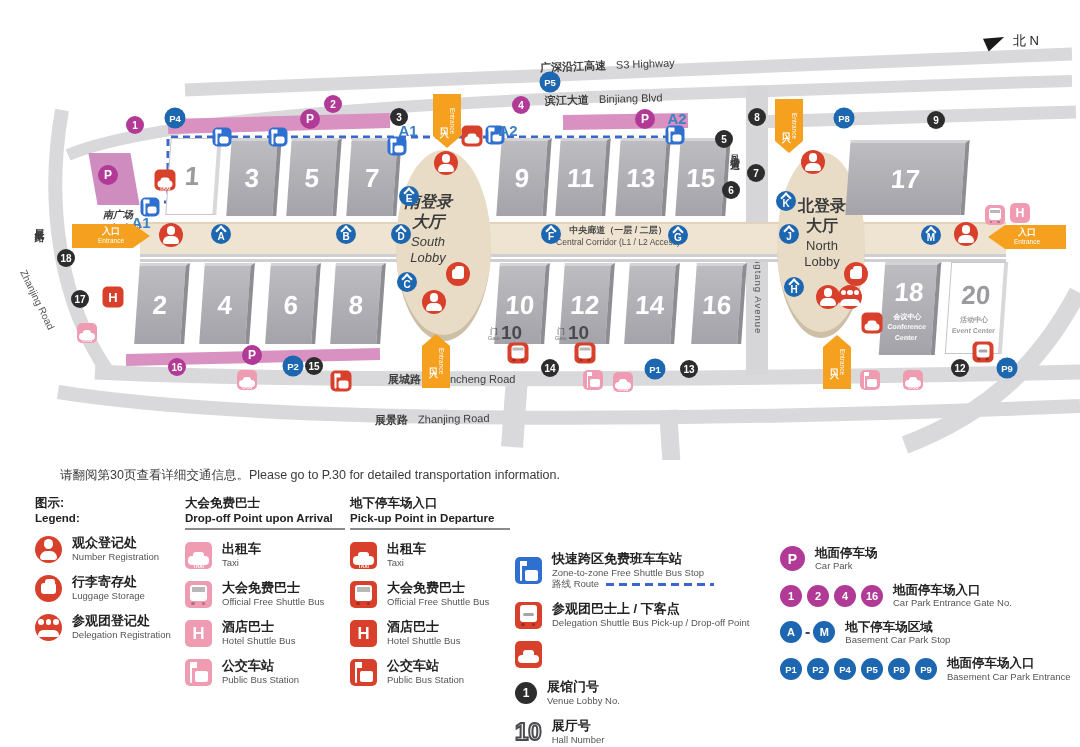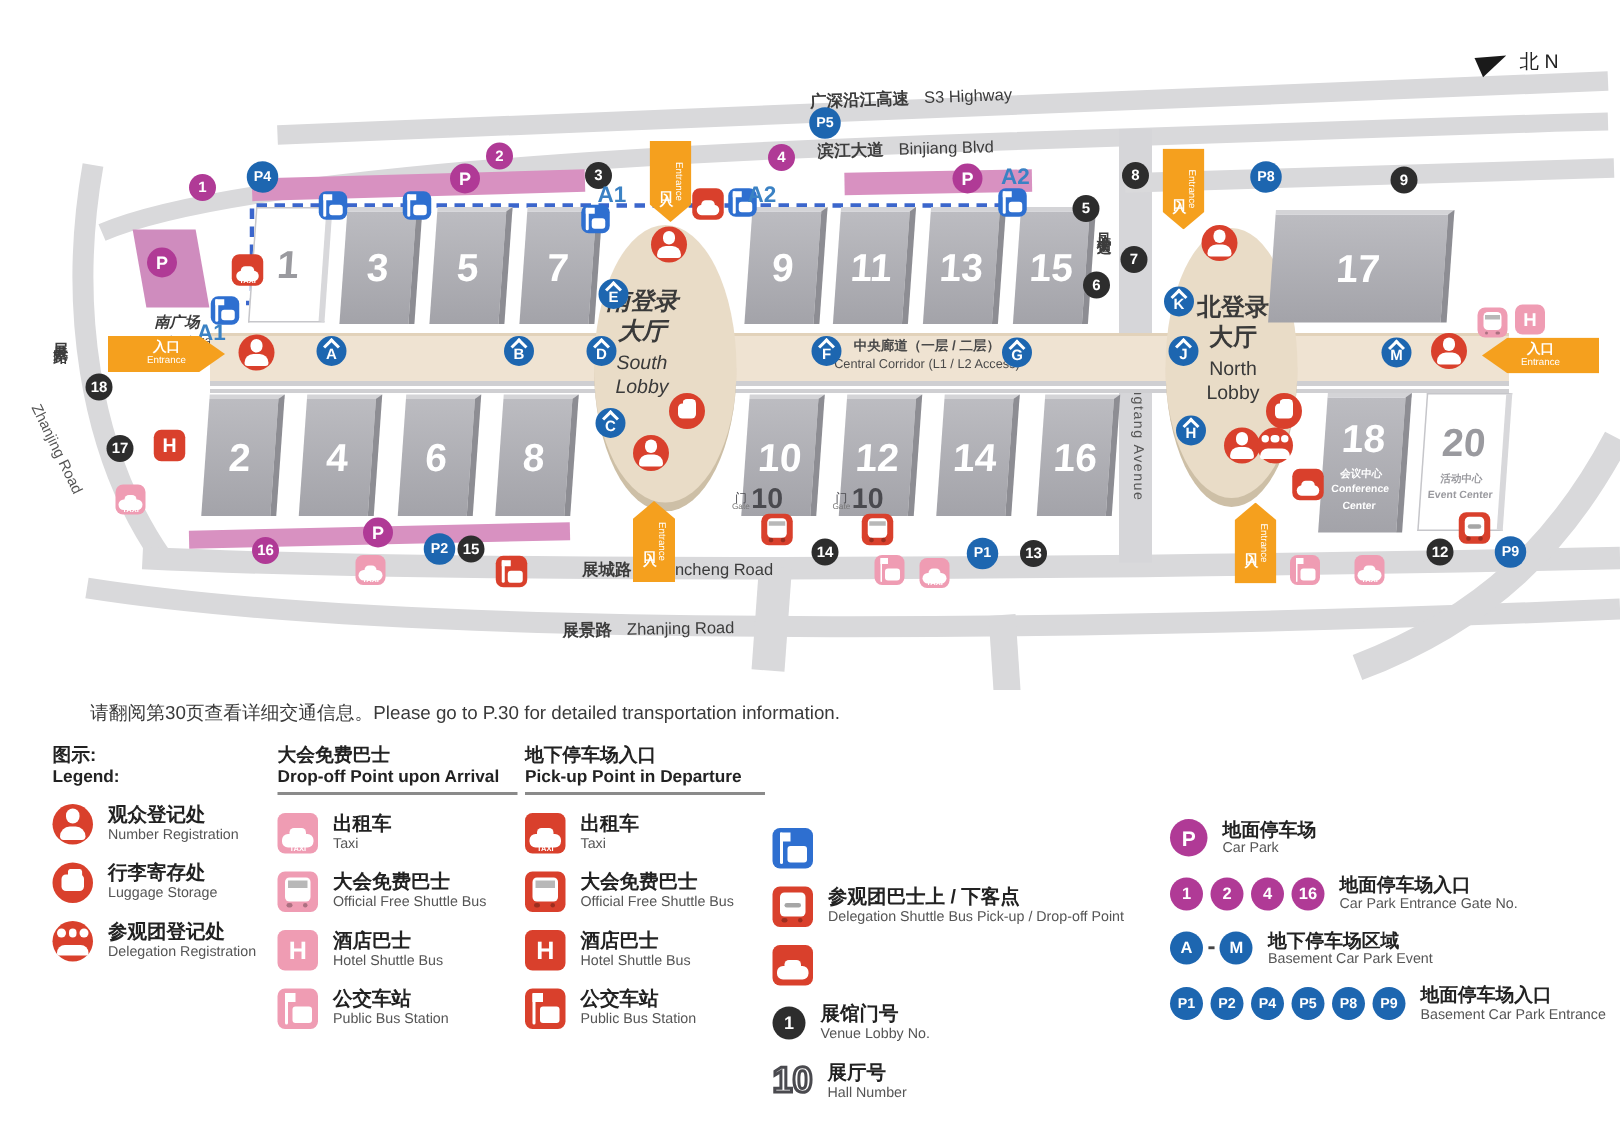--- a/index.html
+++ b/index.html
@@ -716,20 +716,25 @@
       </div>
   </div>
   <div class="col" style="left:515px;top:80px;">
     <div id="col4-items">
         <div class="litem">
           <span class="ic blue sq" style="height: 27px; width: 27px; font-size: 27px;">
             <i class="g-pole"></i>
             <i class="g-flag"></i>
             <i class="g-busmini"></i>
           </span>
+          <div class="txt">
+            <div class="zh">快速跨区免费班车车站</div>
+            <div class="en">Zone-to-zone Free Shuttle Bus Stop</div>
+            <div class="en">路线 Route <i class="route-dash"></i></div>
+          </div>
         </div>
         <div class="litem">
           <span class="ic red sq" style="height: 27px; width: 27px; font-size: 27px;">
             <i class="g-busbody"></i>
             <i class="g-dots"></i>
             <i class="g-wh1"></i>
             <i class="g-wh2"></i>
           </span>
           <div class="txt">
             <div class="zh">参观团巴士上 / 下客点</div>
@@ -776,21 +781,21 @@
             <div class="zh">地面停车场入口</div>
             <div class="en">Car Park Entrance Gate No.</div>
           </div>
         </div>
         <div class="row">
           <span class="badge bl" style="height: 22px; width: 22px; font-size: 11px;">A</span>
           <span class="dashsep">-</span>
           <span class="badge bl" style="height: 22px; width: 22px; font-size: 11px;">M</span>
           <div class="txt">
             <div class="zh">地下停车场区域</div>
-            <div class="en">Basement Car Park Event</div>
+            <div class="en">Basement Car Park Stop</div>
           </div>
         </div>
         <div class="row">
           <span class="badge bl" style="height: 22px; width: 22px; font-size: 9.5px;">P1</span>
           <span class="badge bl" style="height: 22px; width: 22px; font-size: 9.5px; margin-left: 5px;">P2</span>
           <span class="badge bl" style="height: 22px; width: 22px; font-size: 9.5px; margin-left: 5px;">P4</span>
           <span class="badge bl" style="height: 22px; width: 22px; font-size: 9.5px; margin-left: 5px;">P5</span>
           <span class="badge bl" style="height: 22px; width: 22px; font-size: 9.5px; margin-left: 5px;">P8</span>
           <span class="badge bl" style="height: 22px; width: 22px; font-size: 9.5px; margin-left: 5px;">P9</span>
           <div class="txt">

